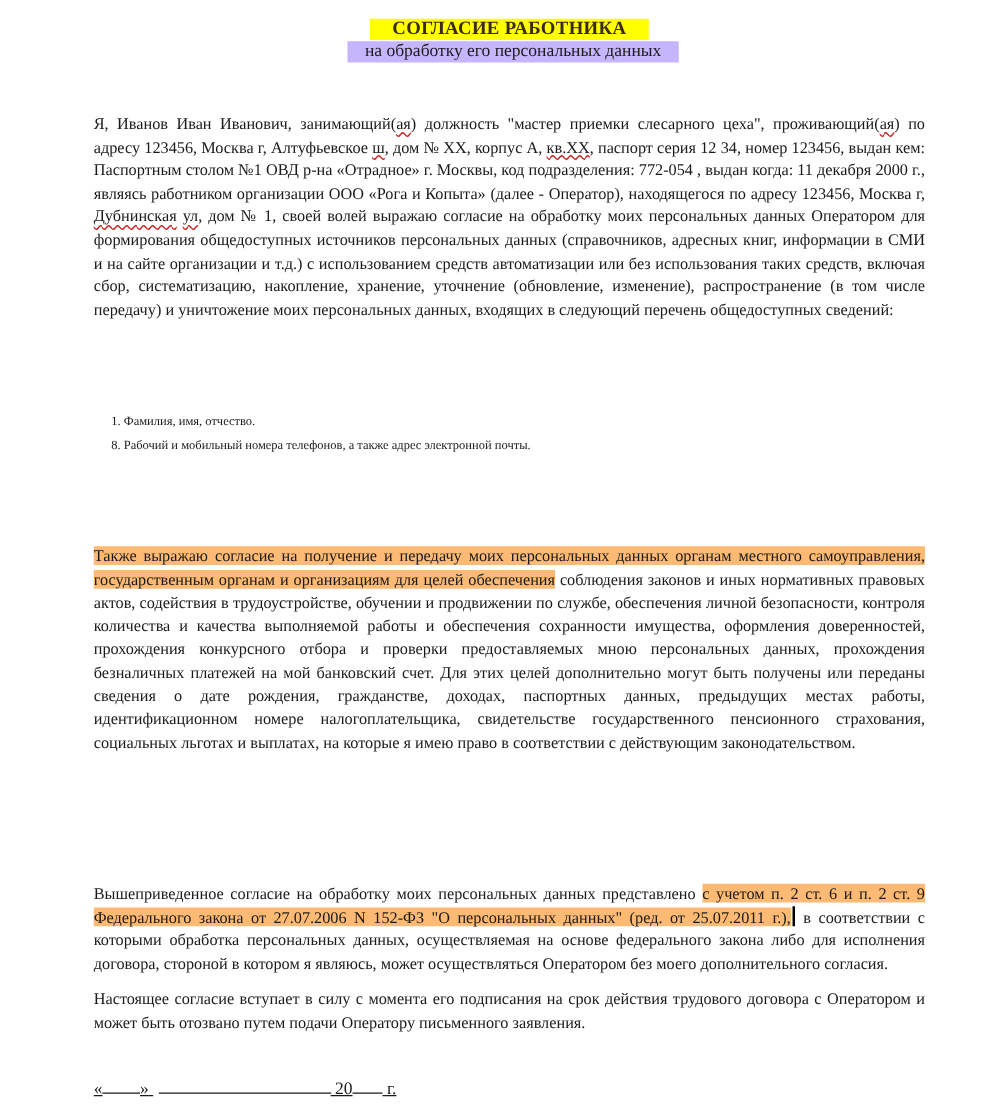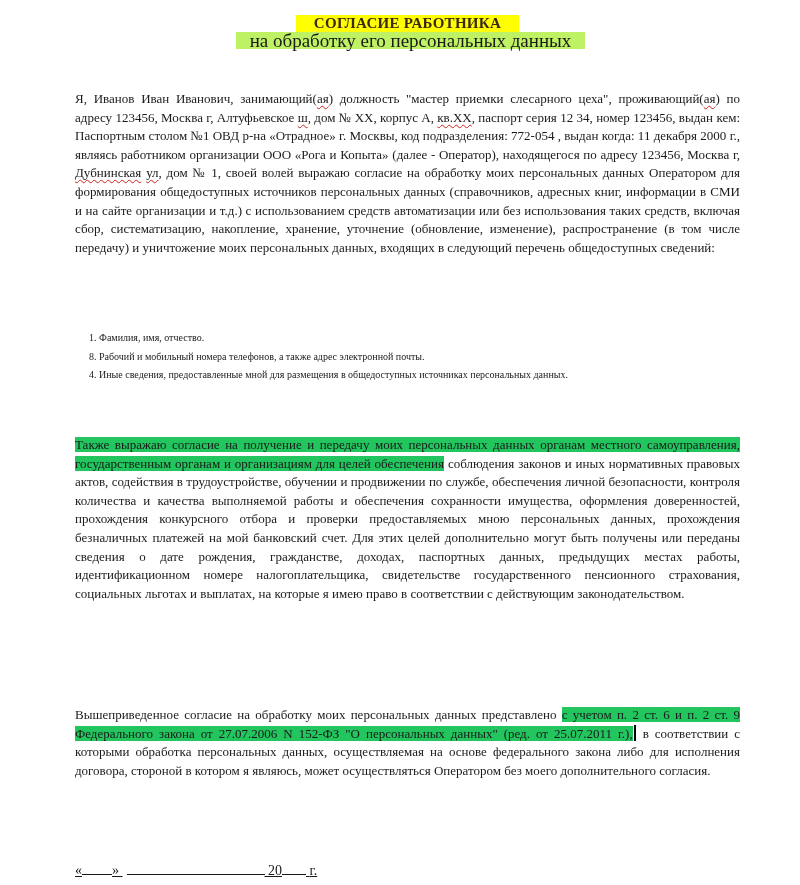--- a/index.html
+++ b/index.html
@@ -8,61 +8,61 @@
     font-family: "Liberation Serif", "DejaVu Serif", serif;
     color: #1a1a1a;
   }
   .page { position: absolute; left: 75px; top: 0; width: 665px; }
   .title-block { text-align: center; margin-top: 14px; }
   .title {
     display: inline-block; font-size: 15px; font-weight: bold; letter-spacing: 0.3px;
     background: #ffff00; color: #3a2a10; line-height: 17px; padding: 0 18px;
   }
   .subtitle {
-    display: inline-block; font-size: 19px; background: #bef264; color: #1a1a1a;
+    display: inline-block; font-size: 14px; background: #c4b5fd; color: #1a1a1a;
     line-height: 17px; padding: 0 14px; margin-left: 6px;
   }
   .para {
     font-size: 13px; line-height: 18.6px; text-align: justify; margin: 0;
     text-align-last: left;
   }
   .p1 { position: absolute; top: 90px; left: 0; width: 665px; }
   .list { position: absolute; top: 329px; left: 14px; width: 651px; margin: 0; padding: 0; list-style: none; }
   .list li { font-size: 10px; line-height: 18.6px; text-align: justify; text-align-last: left; }
   .p2 { position: absolute; top: 436px; left: 0; width: 665px; }
   .p3 { position: absolute; top: 706px; left: 0; width: 665px; }
   .p4 { position: absolute; top: 790px; left: 0; width: 665px; }
   .date-line { position: absolute; top: 862px; left: 0; font-size: 14px; line-height: 18px; text-decoration: underline; }
-  .hl { background: #22c55e; }
+  .hl { background: #fdba74; }
   .spell { text-decoration: underline wavy #d02020; text-decoration-thickness: 1px; text-underline-offset: 2px; }
   .cursor { display: inline-block; width: 2px; height: 16px; background: #000; vertical-align: -3px; margin: 0 1px; }
   .blank { display: inline-block; border-bottom: 1px solid #1a1a1a; vertical-align: baseline; height: 12px; }
 </style>
 </head>
 <body>
 
 <div class="page">
 
   <div class="title-block">
     <div><span class="title">СОГЛАСИЕ РАБОТНИКА</span></div>
     <div><span class="subtitle">на обработку его персональных данных</span></div>
   </div>
 
   <p class="para p1"><span>Я, Иванов Иван Иванович, занимающий(</span><span class="spell">ая</span><span>) должность "мастер приемки слесарного цеха", проживающий(</span><span class="spell">ая</span><span>) по адресу 123456, Москва г, Алтуфьевское </span><span class="spell">ш</span><span>, дом № XX, корпус А, </span><span class="spell">кв.XX</span><span>, паспорт серия 12 34, номер 123456, выдан кем: Паспортным столом №1 ОВД р-на «Отрадное» г. Москвы, код подразделения: 772-054 , выдан когда: 11 декабря 2000 г., являясь работником организации ООО «Рога и Копыта» (далее - Оператор), находящегося по адресу 123456, Москва г, </span><span class="spell">Дубнинская</span><span> </span><span class="spell">ул</span><span>, дом № 1, своей волей выражаю согласие на обработку моих персональных данных Оператором для формирования общедоступных источников персональных данных (справочников, адресных книг, информации в СМИ и на сайте организации и т.д.) с использованием средств автоматизации или без использования таких средств, включая сбор, систематизацию, накопление, хранение, уточнение (обновление, изменение), распространение (в том числе передачу) и уничтожение моих персональных данных, входящих в следующий перечень общедоступных сведений:</span></p>
 
   <ul class="list">
     <li>1. Фамилия, имя, отчество.</li>
     <li>8. Рабочий и мобильный номера телефонов, а также адрес электронной почты.</li>
-    <li>4. Иные сведения, предоставленные мной для размещения в общедоступных источниках персональных данных.</li>
   </ul>
 
   <p class="para p2"><span class="hl">Также выражаю согласие на получение и передачу моих персональных данных органам местного самоуправления, государственным органам и организациям для целей обеспечения</span><span> соблюдения законов и иных нормативных правовых актов, содействия в трудоустройстве, обучении и продвижении по службе, обеспечения личной безопасности, контроля количества и качества выполняемой работы и обеспечения сохранности имущества, оформления доверенностей, прохождения конкурсного отбора и проверки предоставляемых мною персональных данных, прохождения безналичных платежей на мой банковский счет. Для этих целей дополнительно могут быть получены или переданы сведения о дате рождения, гражданстве, доходах, паспортных данных, предыдущих местах работы, идентификационном номере налогоплательщика, свидетельстве государственного пенсионного страхования, социальных льготах и выплатах, на которые я имею право в соответствии с действующим законодательством.</span></p>
 
   <p class="para p3"><span>Вышеприведенное согласие на обработку моих персональных данных представлено </span><span class="hl">с учетом п. 2 ст. 6 и п. 2 ст. 9 Федерального закона от 27.07.2006 N 152-ФЗ "О персональных данных" (ред. от 25.07.2011 г.),</span><span class="cursor"></span><span> в соответствии с которыми обработка персональных данных, осуществляемая на основе федерального закона либо для исполнения договора, стороной в котором я являюсь, может осуществляться Оператором без моего дополнительного согласия.</span></p>
 
+  <p class="para p4">Настоящее согласие вступает в силу с момента его подписания на срок действия трудового договора с Оператором и может быть отозвано путем подачи Оператору письменного заявления.</p>
 
   <div class="date-line">
     <span>«</span><span class="blank" style="width:30px"></span><span>»</span>
     <span class="blank" style="width:138px; margin-left:4px"></span>
     <span>20</span><span class="blank" style="width:24px"></span>
     <span>г.</span>
   </div>
 
 </div>
 

